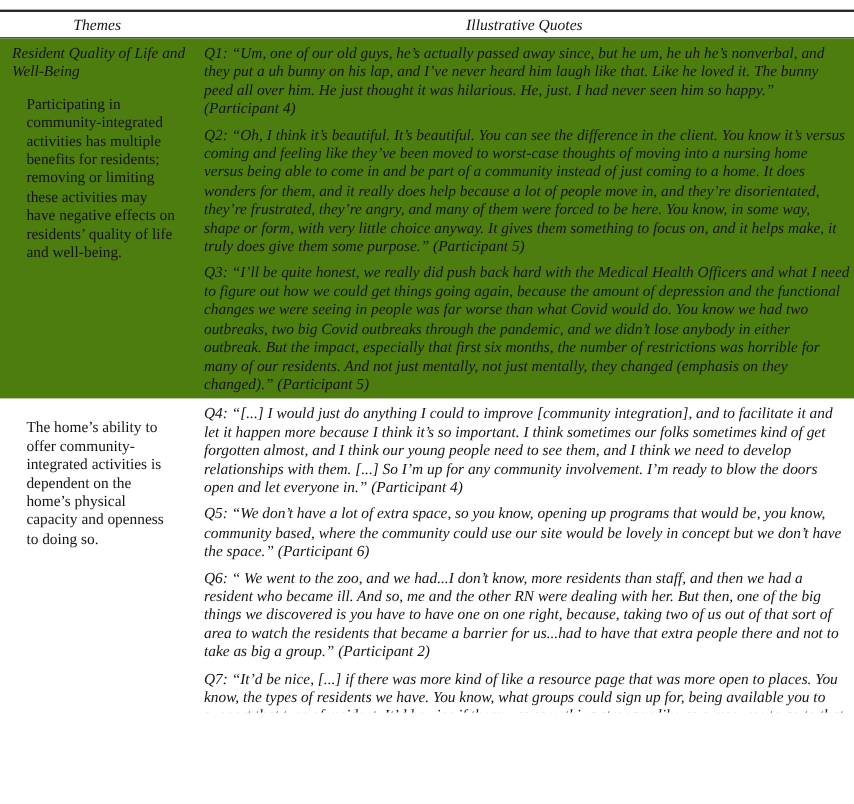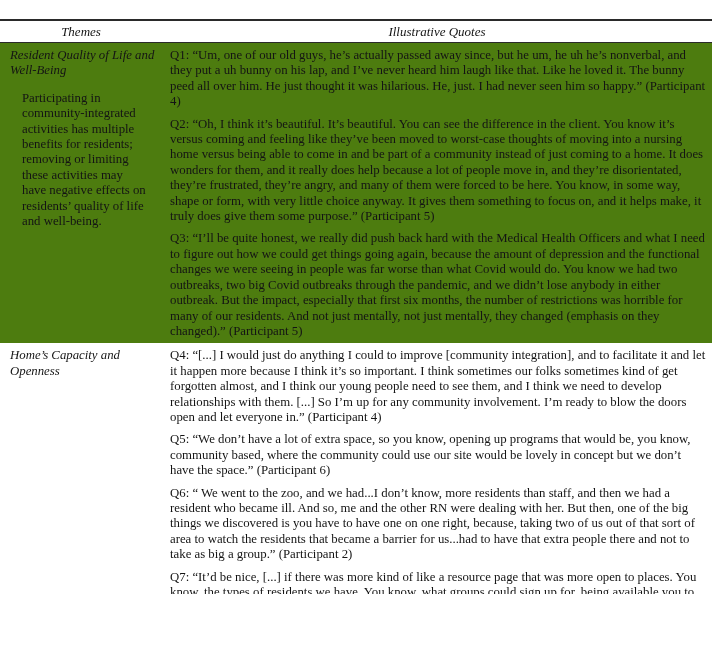--- a/index.html
+++ b/index.html
@@ -11,21 +11,21 @@
     position: relative;
     width: 712px;
     height: 594px;
     background: #ffffff;
     font-family: "Liberation Serif", "DejaVu Serif", serif;
     color: #141414;
     font-size: 12.8px;
     line-height: 15.4px;
     overflow: hidden;
     box-sizing: border-box;
-    padding-top: 19px;
+    padding-top: 8px;
   }
   .rule {
     border: none;
     border-top: 1.6px solid #2a2a2a;
     margin: 0;
   }
   .rule-top { border-top-width: 2px; }
   .header-row {
     display: grid;
     grid-template-columns: 162px 1fr;
@@ -55,20 +55,21 @@
   }
   .theme-desc {
     margin: 12px;
   }
   .quotes-cell {
     padding: 5px 4px 4px 8px;
     box-sizing: border-box;
   }
   .quote {
     margin: 0 0 7px 0;
+    font-style: italic;
   }
   .quote:last-child {
     margin-bottom: 0;
   }
 </style>
 </head>
 <body>
 
 <div class="page">
 
@@ -88,21 +89,21 @@
     </div>
     <div class="quotes-cell">
       <p class="quote">Q1: “Um, one of our old guys, he’s actually passed away since, but he um, he uh he’s nonverbal, and they put a uh bunny on his lap, and I’ve never heard him laugh like that. Like he loved it. The bunny peed all over him. He just thought it was hilarious. He, just. I had never seen him so happy.” (Participant 4)</p>
       <p class="quote">Q2: “Oh, I think it’s beautiful. It’s beautiful. You can see the difference in the client. You know it’s versus coming and feeling like they’ve been moved to worst-case thoughts of moving into a nursing home versus being able to come in and be part of a community instead of just coming to a home. It does wonders for them, and it really does help because a lot of people move in, and they’re disorientated, they’re frustrated, they’re angry, and many of them were forced to be here. You know, in some way, shape or form, with very little choice anyway. It gives them something to focus on, and it helps make, it truly does give them some purpose.” (Participant 5)</p>
       <p class="quote">Q3: “I’ll be quite honest, we really did push back hard with the Medical Health Officers and what I need to figure out how we could get things going again, because the amount of depression and the functional changes we were seeing in people was far worse than what Covid would do. You know we had two outbreaks, two big Covid outbreaks through the pandemic, and we didn’t lose anybody in either outbreak. But the impact, especially that first six months, the number of restrictions was horrible for many of our residents. And not just mentally, not just mentally, they changed (emphasis on they changed).” (Participant 5)</p>
     </div>
   </div>
 
   <div class="body-row">
     <div class="theme-cell">
-      <p class="theme-title">Home’s Capacity and Openness</p>
+      <p class="theme-desc">The home’s ability to offer community-integrated activities is dependent on the home’s physical capacity and openness to doing so.</p>
     </div>
     <div class="quotes-cell">
       <p class="quote">Q4: “[...] I would just do anything I could to improve [community integration], and to facilitate it and let it happen more because I think it’s so important. I think sometimes our folks sometimes kind of get forgotten almost, and I think our young people need to see them, and I think we need to develop relationships with them. [...] So I’m up for any community involvement. I’m ready to blow the doors open and let everyone in.” (Participant 4)</p>
       <p class="quote">Q5: “We don’t have a lot of extra space, so you know, opening up programs that would be, you know, community based, where the community could use our site would be lovely in concept but we don’t have the space.” (Participant 6)</p>
       <p class="quote">Q6: “ We went to the zoo, and we had...I don’t know, more residents than staff, and then we had a resident who became ill. And so, me and the other RN were dealing with her. But then, one of the big things we discovered is you have to have one on one right, because, taking two of us out of that sort of area to watch the residents that became a barrier for us...had to have that extra people there and not to take as big a group.” (Participant 2)</p>
       <p class="quote">Q7: “It’d be nice, [...] if there was more kind of like a resource page that was more open to places. You know, the types of residents we have. You know, what groups could sign up for, being available you to support that type of resident. It’d be nice if there was something stronger, like as a resource to go to that we may not have thought of. A lot of it is just kind of, either your experience level and knowing how to search for it. And we’ve had different rec therapists, some have more skills at that than others depending on their experience. We’re lucky the one we have is a very strong experienced recreation therapist. She really has explored areas our previous ones did not. I don’t know if like every profession, people come with different natural skillsets. Some are great networkers, some not as much” (Participant 5)</p>
     </div>
   </div>
 
 </div>

